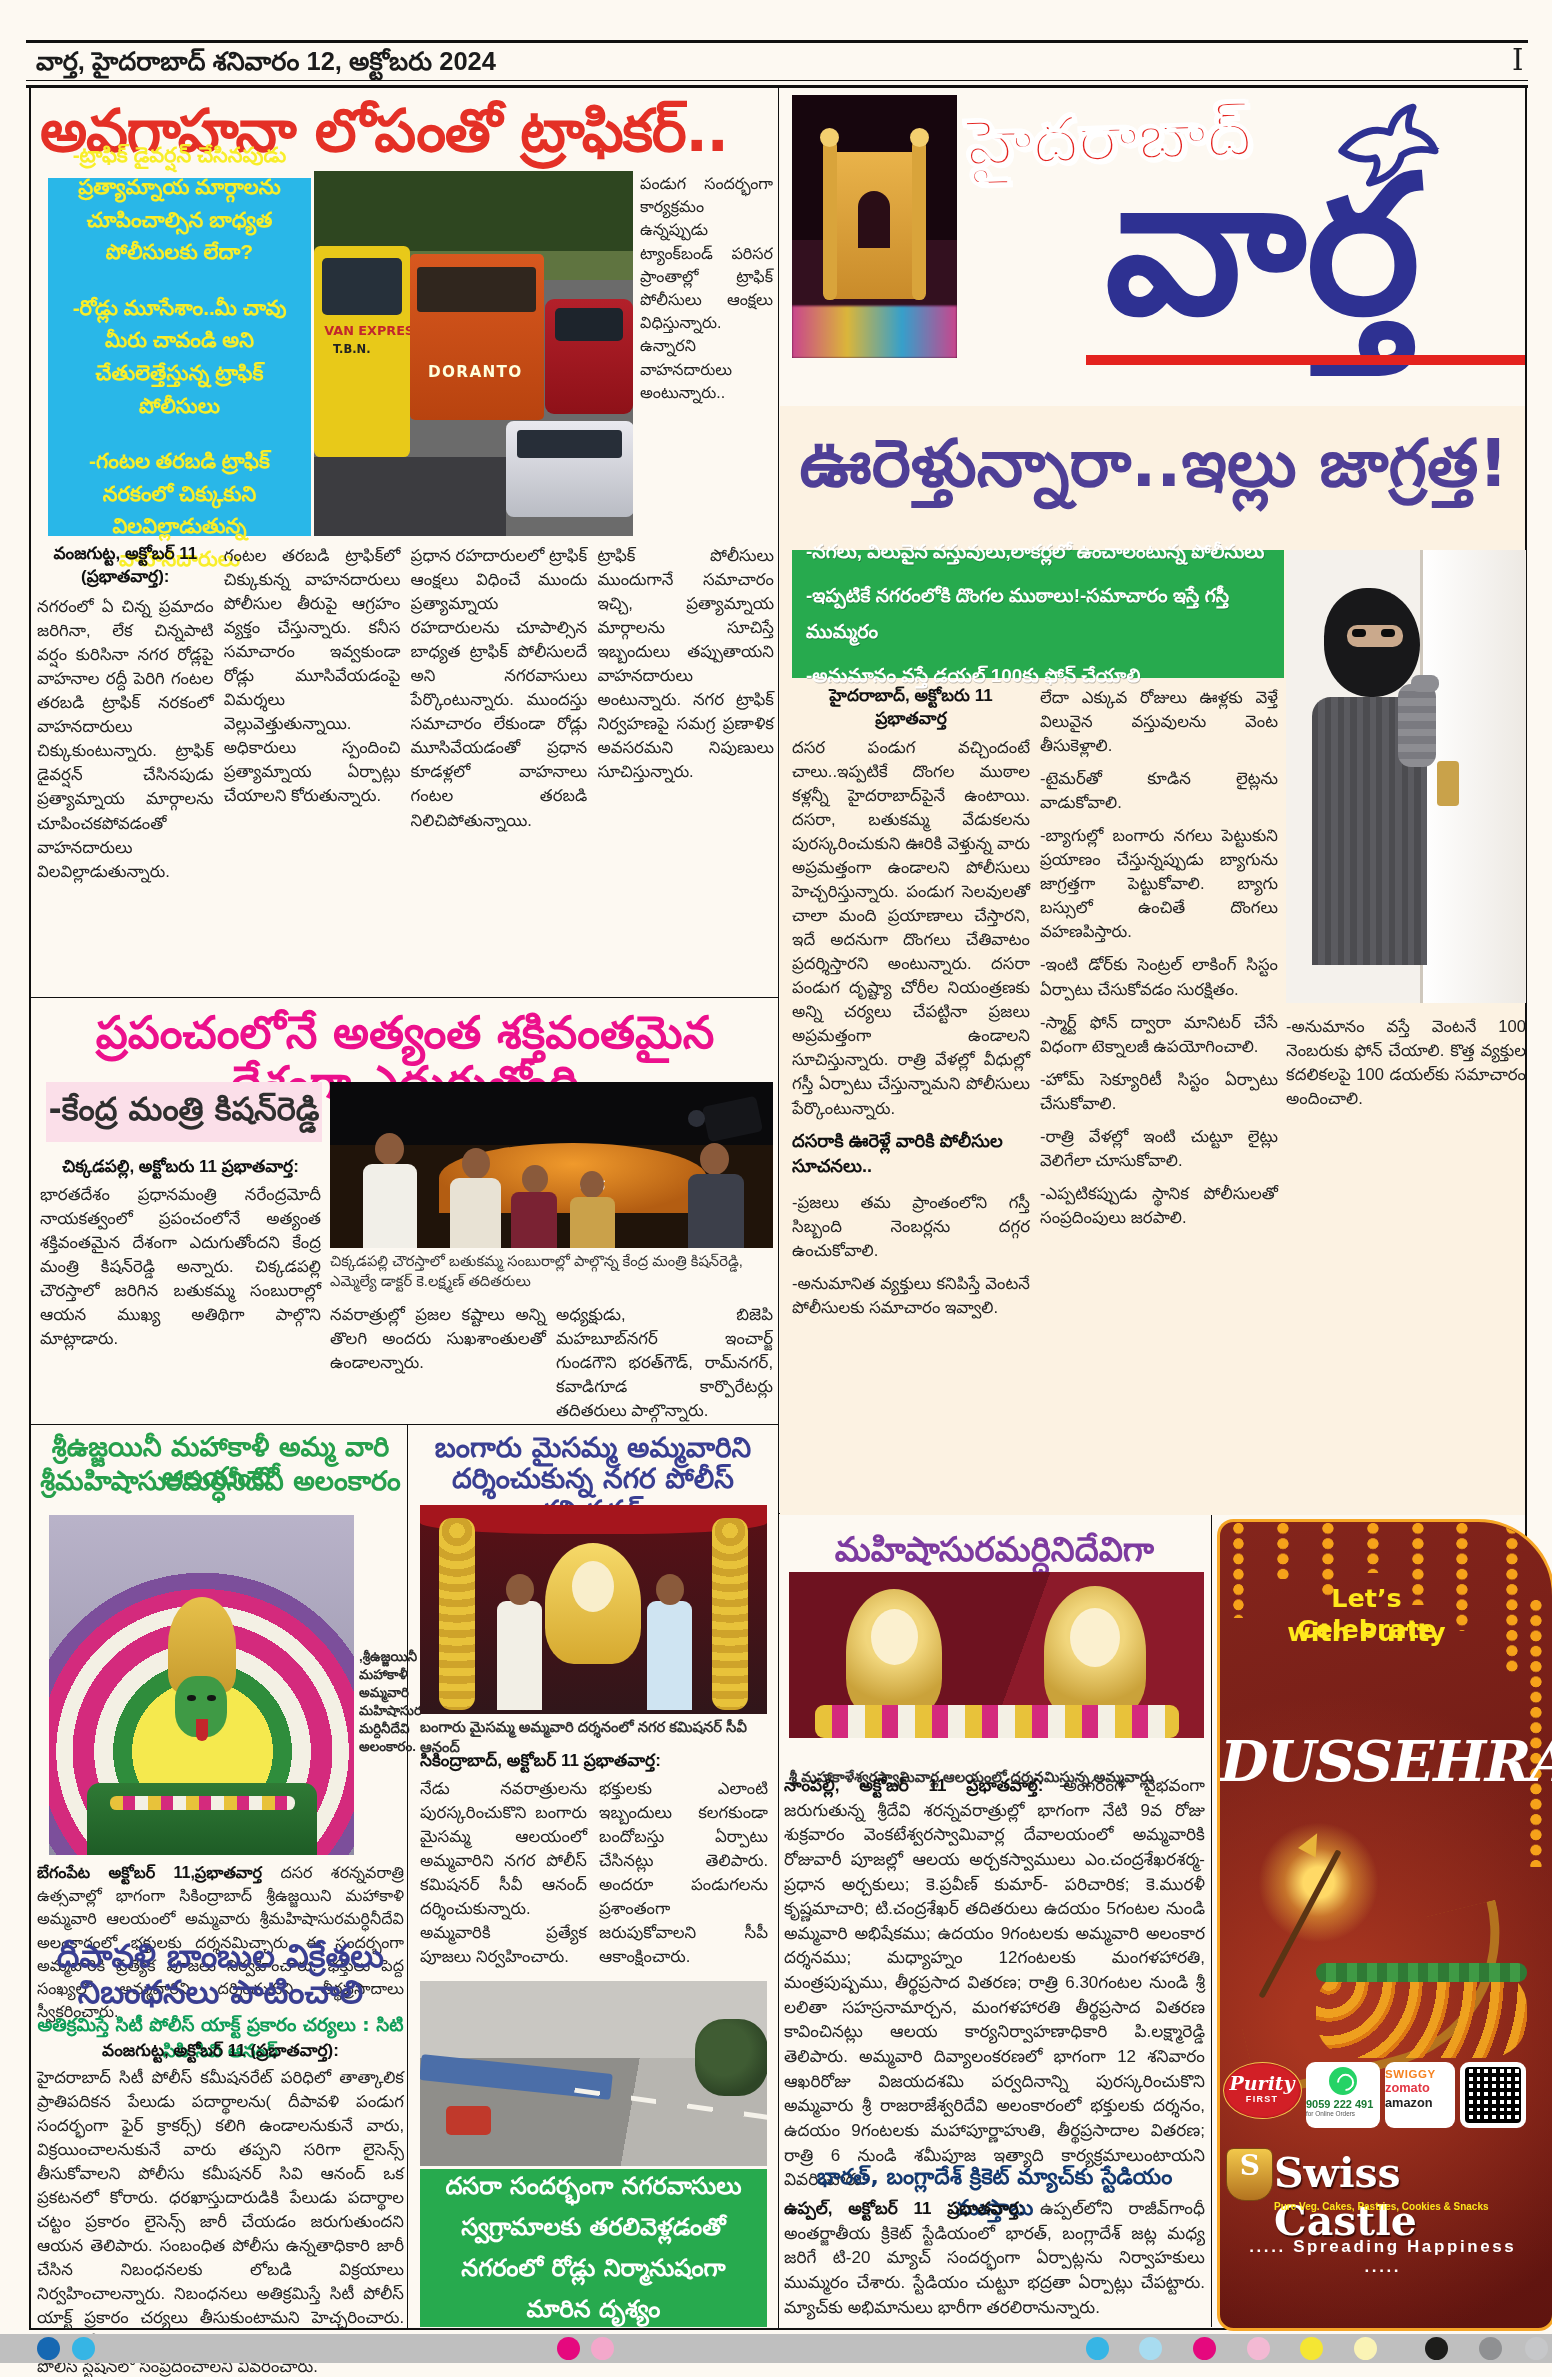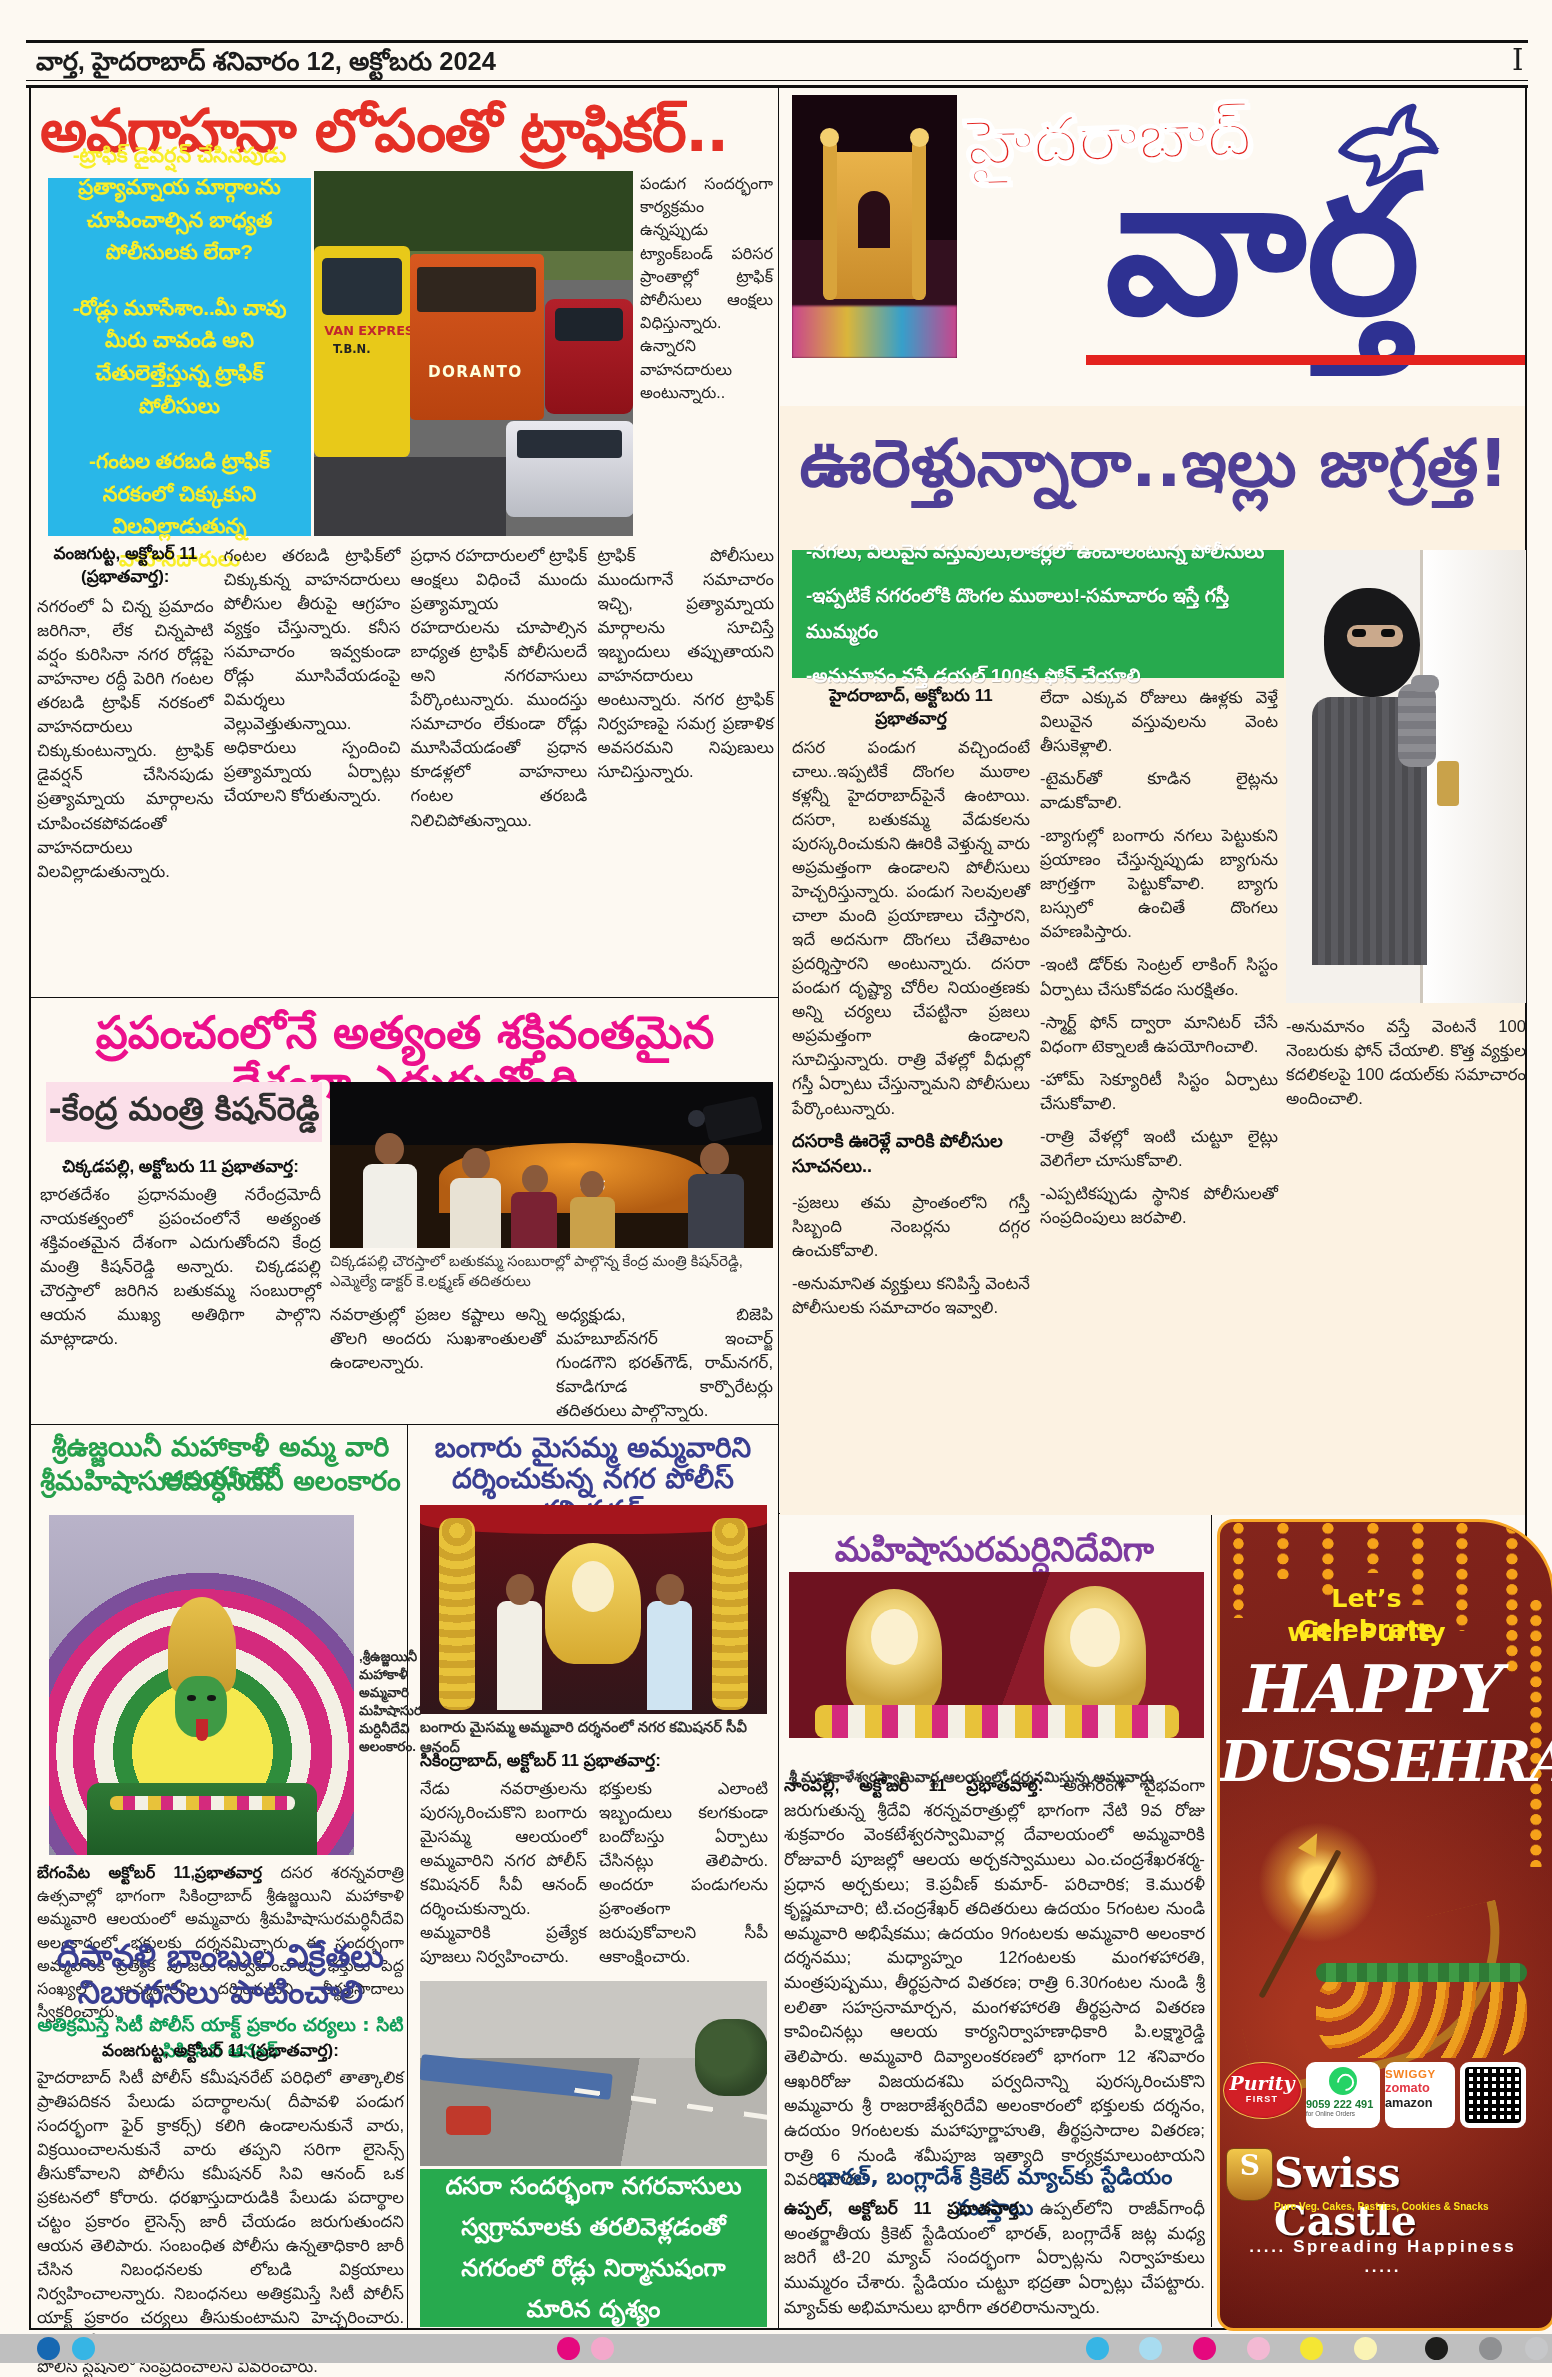--- a/index.html
+++ b/index.html
@@ -273,21 +273,20 @@
     <div class="garland" style="left:57px;top:0;height:57px;"></div>
     <div class="garland" style="left:102px;top:0;height:77px;"></div>
     <div class="garland" style="left:147px;top:0;height:51px;"></div>
     <div class="garland" style="left:192px;top:0;height:83px;"></div>
     <div class="garland" style="left:236px;top:0;height:109px;"></div>
     <div class="garland" style="left:286px;top:0;height:153px;"></div>
     <div class="garland" style="left:310px;top:77px;height:268px;"></div>
 
     <div class="abs ad-tag" style="left:38px;top:61px;width:217px;">Let’s Celebrate</div>
     <div class="abs ad-tag" style="left:38px;top:95px;width:217px;">with Purity</div>
-    <div class="abs ad-title" style="left:0;top:128px;width:307px;font-size:66px;">HAPPY</div>
     <div class="abs ad-title" style="left:0;top:206px;width:307px;font-size:56px;letter-spacing:-1.3px;">DUSSEHRA</div>
 
     <div class="abs" style="left:38px;top:300px;width:121px;height:121px;background:radial-gradient(circle,#ffd966 0 18%,rgba(255,200,60,.45) 40%,rgba(0,0,0,0) 70%);"></div>
     <div class="abs" style="left:77px;top:319px;width:6.4px;height:166px;background:#5a3414;transform:rotate(28deg);border-radius:2.6px;"></div>
     <div class="abs" style="left:82px;top:310px;width:0;height:0;border-left:10.2px solid transparent;border-right:10.2px solid transparent;border-bottom:22px solid #e8b53a;transform:rotate(28deg);"></div>
     <div class="abs" style="left:19px;top:409px;width:268px;height:128px;border:9px solid #b3731f;border-top:none;border-left:none;border-radius:0 0 153px 19px;transform:rotate(-14deg);"></div>
     <div class="abs" style="left:96px;top:447px;width:211px;height:89px;background:repeating-radial-gradient(circle at 12.8px 12.8px,#f2a51f 0 9px,#e07c12 9px 12.8px,rgba(0,0,0,0) 12.8px 27px);border-radius:38px;opacity:.95;"></div>
     <div class="abs" style="left:96px;top:441px;width:211px;height:19px;background:repeating-linear-gradient(90deg,#2f7a35 0 10.2px,#3f9a45 10.2px 20.4px);border-radius:9px;"></div>
 
     <div class="abs" style="left:2.6px;top:540px;width:77px;height:55px;background:radial-gradient(ellipse,#d21f26 0 65%,#a8131a 75%);border-radius:50%;border:1.9px solid #f2c84b;color:#fff;text-align:center;">

